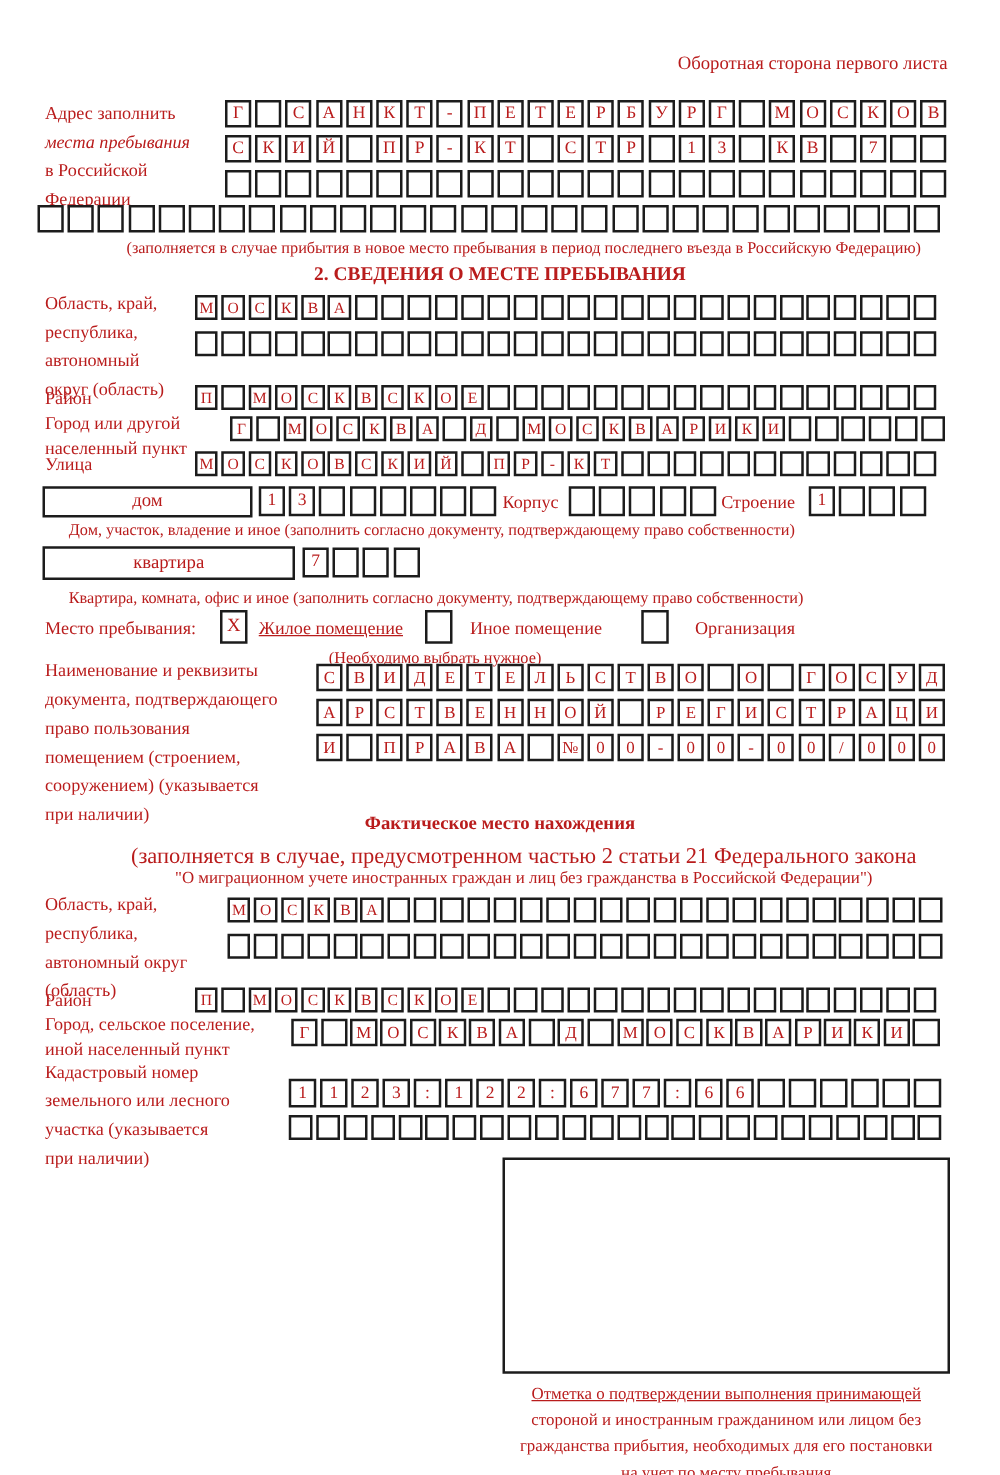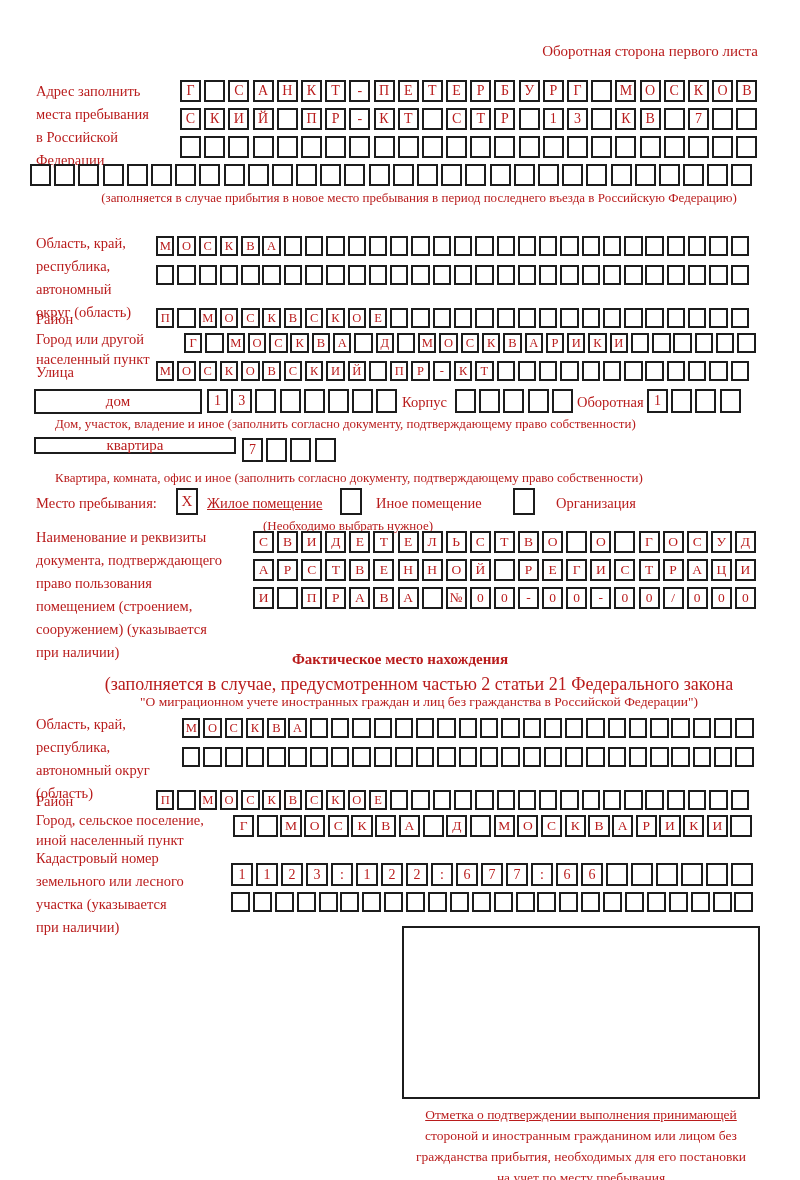--- a/index.html
+++ b/index.html
@@ -30,21 +30,21 @@
              font-size:13.5px;line-height:20.5px;}
 </style>
 </head>
 <body>
 
 <div class="sheet">
 
   <div class="lbl" style="top:24px;right:42px;font-size:15px;">Оборотная сторона первого листа</div>
 
   <div class="lbl" style="left:36px;top:64px;">Адрес заполнить</div>
-  <div class="lbl" style="left:36px;top:87px;">места пребывания</div>
+  <div class="lbl" style="left:36px;top:87px;font-style:italic;">места пребывания</div>
   <div class="lbl" style="left:36px;top:110px;">в Российской</div>
   <div class="lbl" style="left:36px;top:133px;">Федерации</div>
 
   <div class="grid p24" style="left:180px;top:62px;">
       <div class="cell">Г</div>
       <div class="cell"></div>
       <div class="cell">С</div>
       <div class="cell">А</div>
       <div class="cell">Н</div>
       <div class="cell">К</div>
@@ -147,20 +147,21 @@
       <div class="cell"></div>
       <div class="cell"></div>
       <div class="cell"></div>
       <div class="cell"></div>
       <div class="cell"></div>
       <div class="cell"></div>
     </div>
 
   <div class="note ctr" style="top:172px;">(заполняется в случае прибытия в новое место пребывания в период последнего въезда в Российскую Федерацию)</div>
 
+  <div class="title" style="top:193px;">2. СВЕДЕНИЯ О МЕСТЕ ПРЕБЫВАНИЯ</div>
 
   <div class="lbl" style="left:36px;top:216px;">Область, край,</div>
   <div class="lbl" style="left:36px;top:239px;">республика,</div>
   <div class="lbl" style="left:36px;top:262px;">автономный</div>
   <div class="lbl" style="left:36px;top:285px;">округ (область)</div>
   <div class="grid p21" style="left:156px;top:218px;">
       <div class="cell">М</div>
       <div class="cell">О</div>
       <div class="cell">С</div>
       <div class="cell">К</div>
@@ -328,30 +329,30 @@
       <div class="cell"></div>
     </div>
   <div class="lbl" style="left:402px;top:375px;">Корпус</div>
   <div class="grid p24h" style="left:455px;top:371px;">
       <div class="cell"></div>
       <div class="cell"></div>
       <div class="cell"></div>
       <div class="cell"></div>
       <div class="cell"></div>
     </div>
-  <div class="lbl" style="left:577px;top:375px;">Оборотная</div>
+  <div class="lbl" style="left:577px;top:375px;">Строение</div>
   <div class="grid p24h" style="left:647px;top:371px;">
       <div class="cell">1</div>
       <div class="cell"></div>
       <div class="cell"></div>
       <div class="cell"></div>
     </div>
   <div class="note" style="left:36px;top:398px;">Дом, участок, владение и иное (заполнить согласно документу, подтверждающему право собственности)</div>
 
-  <div class="wbox" style="left:34px;top:419px;width:202px;height:17px;">квартира</div>
+  <div class="wbox" style="left:34px;top:419px;width:202px;height:27px;">квартира</div>
   <div class="grid p24h" style="left:242px;top:420px;">
       <div class="cell">7</div>
       <div class="cell"></div>
       <div class="cell"></div>
       <div class="cell"></div>
     </div>
   <div class="note" style="left:36px;top:452px;">Квартира, комната, офис и иное (заполнить согласно документу, подтверждающему право собственности)</div>
 
   <div class="lbl" style="left:36px;top:476px;">Место пребывания:</div>
   <div class="chk" style="left:176px;top:470px;">X</div>

